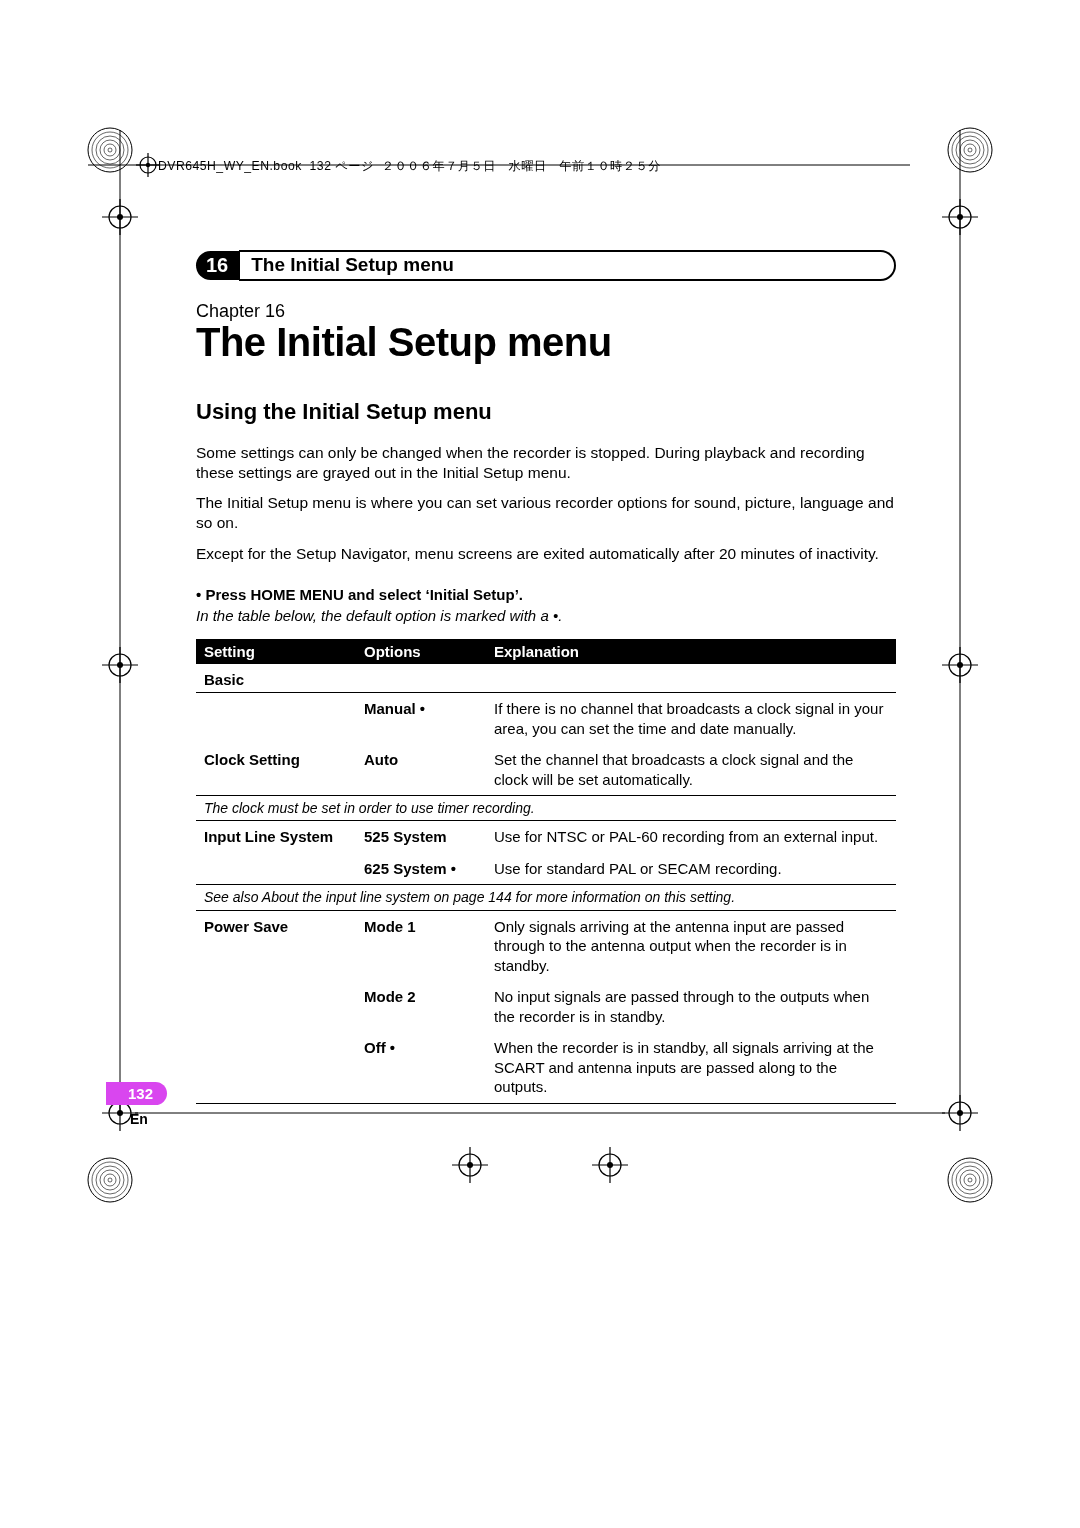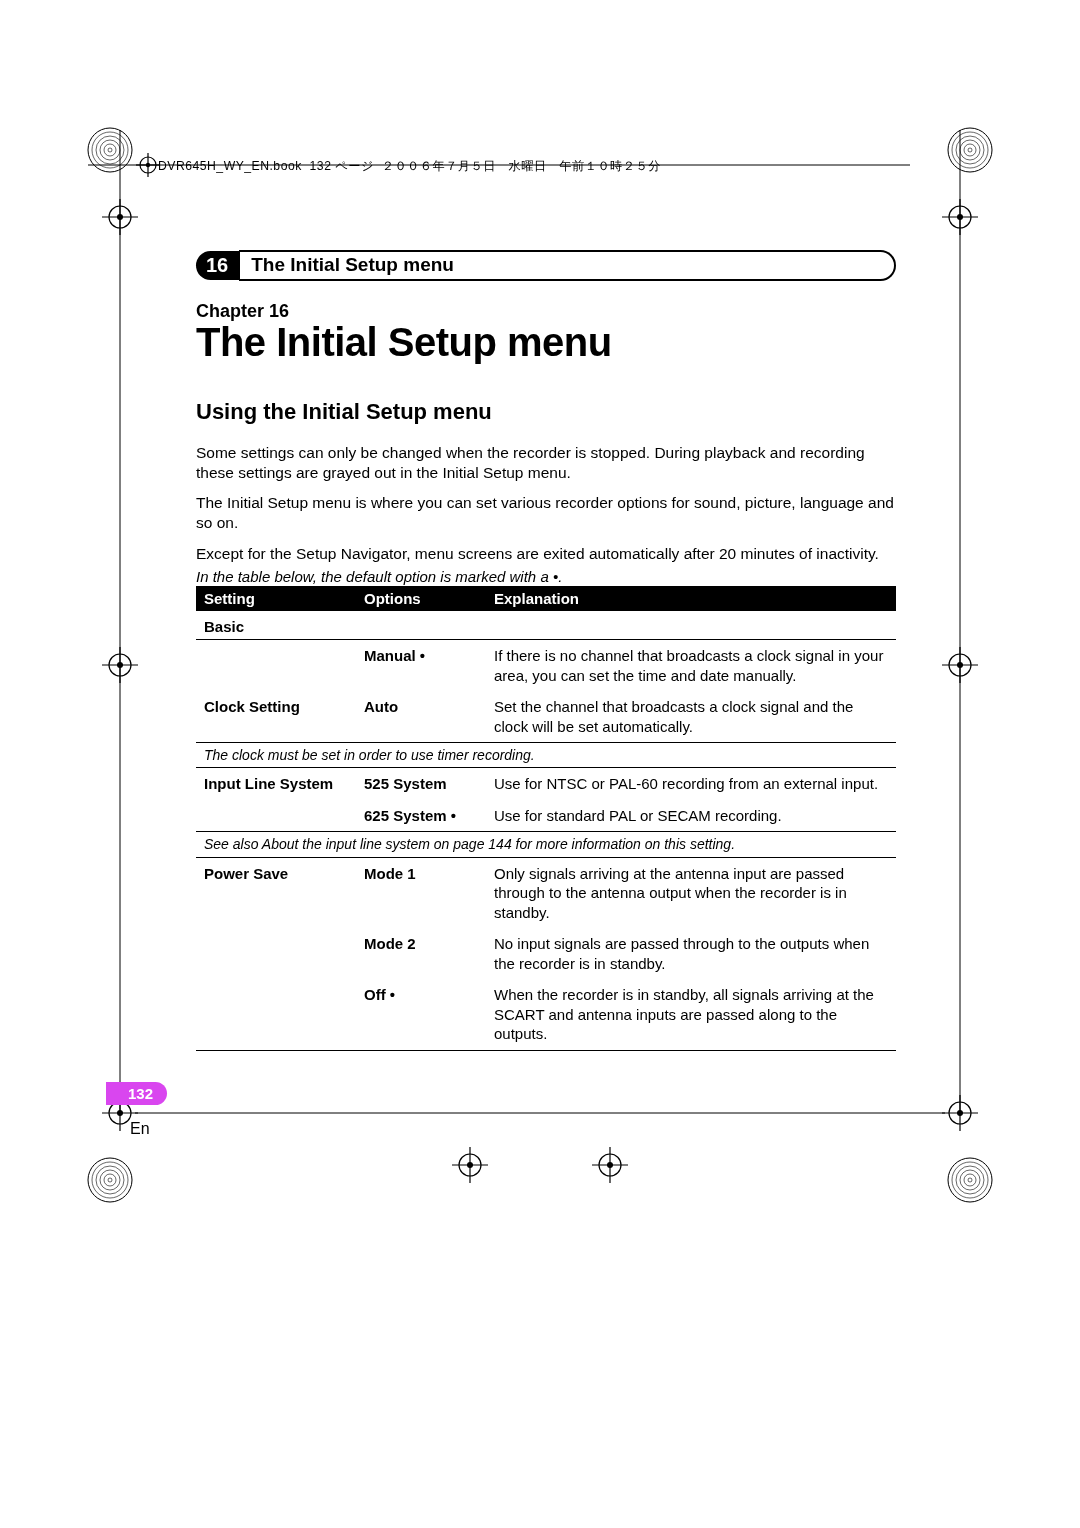--- a/index.html
+++ b/index.html
@@ -59,21 +59,21 @@
     border-top-right-radius: 16px;
     border-bottom-right-radius: 16px;
     padding: 2px 12px 3px 12px;
     font-weight: bold;
     font-size: 19px;
     margin-left: -1px;
   }
 
   .chapter-label {
     margin-top: 20px;
-    font-weight: bold;
+    font-weight: normal;
     font-size: 18px;
   }
   .chapter-title {
     font-weight: 800;
     font-size: 40px;
     letter-spacing: -.5px;
     margin-top: -2px;
   }
   .section-title {
     margin-top: 34px;
@@ -92,21 +92,21 @@
     font-weight: bold;
     font-size: 15px;
   }
   .table-note {
     margin-top: 4px;
     font-style: italic;
     font-size: 15px;
   }
 
   table.settings {
-    margin-top: 1px;
+    margin-top: 15px;
     border-collapse: collapse;
     width: 100%;
     font-size: 15px;
   }
   table.settings thead th {
     background: #000;
     color: #fff;
     font-weight: bold;
     text-align: left;
     padding: 4px 8px;
@@ -132,23 +132,24 @@
     background: #d946ef;
     color: #fff;
     font-weight: bold;
     font-size: 15px;
     padding: 3px 14px 3px 22px;
     border-top-right-radius: 14px;
     border-bottom-right-radius: 14px;
     display: inline-block;
   }
   .page-num .en {
-    font-size: 16px;
-    margin-top: 15px;
+    font-size: 14px;
+    margin-top: 6px;
     margin-left: 24px;
+    font-weight: bold;
   }
 </style>
 </head>
 <body>
 
 <svg class="page" viewBox="0 0 1080 1528">
 
   <g>
     <circle class="corner-circle" cx="110" cy="150" r="22"></circle>
     <circle class="concentric" cx="110" cy="150" r="18"></circle>
@@ -248,20 +249,21 @@
 
   <div class="chapter-label">Chapter 16</div>
   <div class="chapter-title">The Initial Setup menu</div>
 
   <div class="section-title">Using the Initial Setup menu</div>
 
   <p class="para">Some settings can only be changed when the recorder is stopped. During playback and recording these settings are grayed out in the Initial Setup menu.</p>
   <p class="para">The Initial Setup menu is where you can set various recorder options for sound, picture, language and so on.</p>
   <p class="para">Except for the Setup Navigator, menu screens are exited automatically after 20 minutes of inactivity.</p>
 
+  <div class="bullet">•   Press HOME MENU and select ‘Initial Setup’.</div>
   <div class="table-note">In the table below, the default option is marked with a  •.</div>
 
   <table class="settings">
     <thead>
       <tr>
         <th>Setting</th>
         <th>Options</th>
         <th>Explanation</th>
       </tr>
     </thead>

